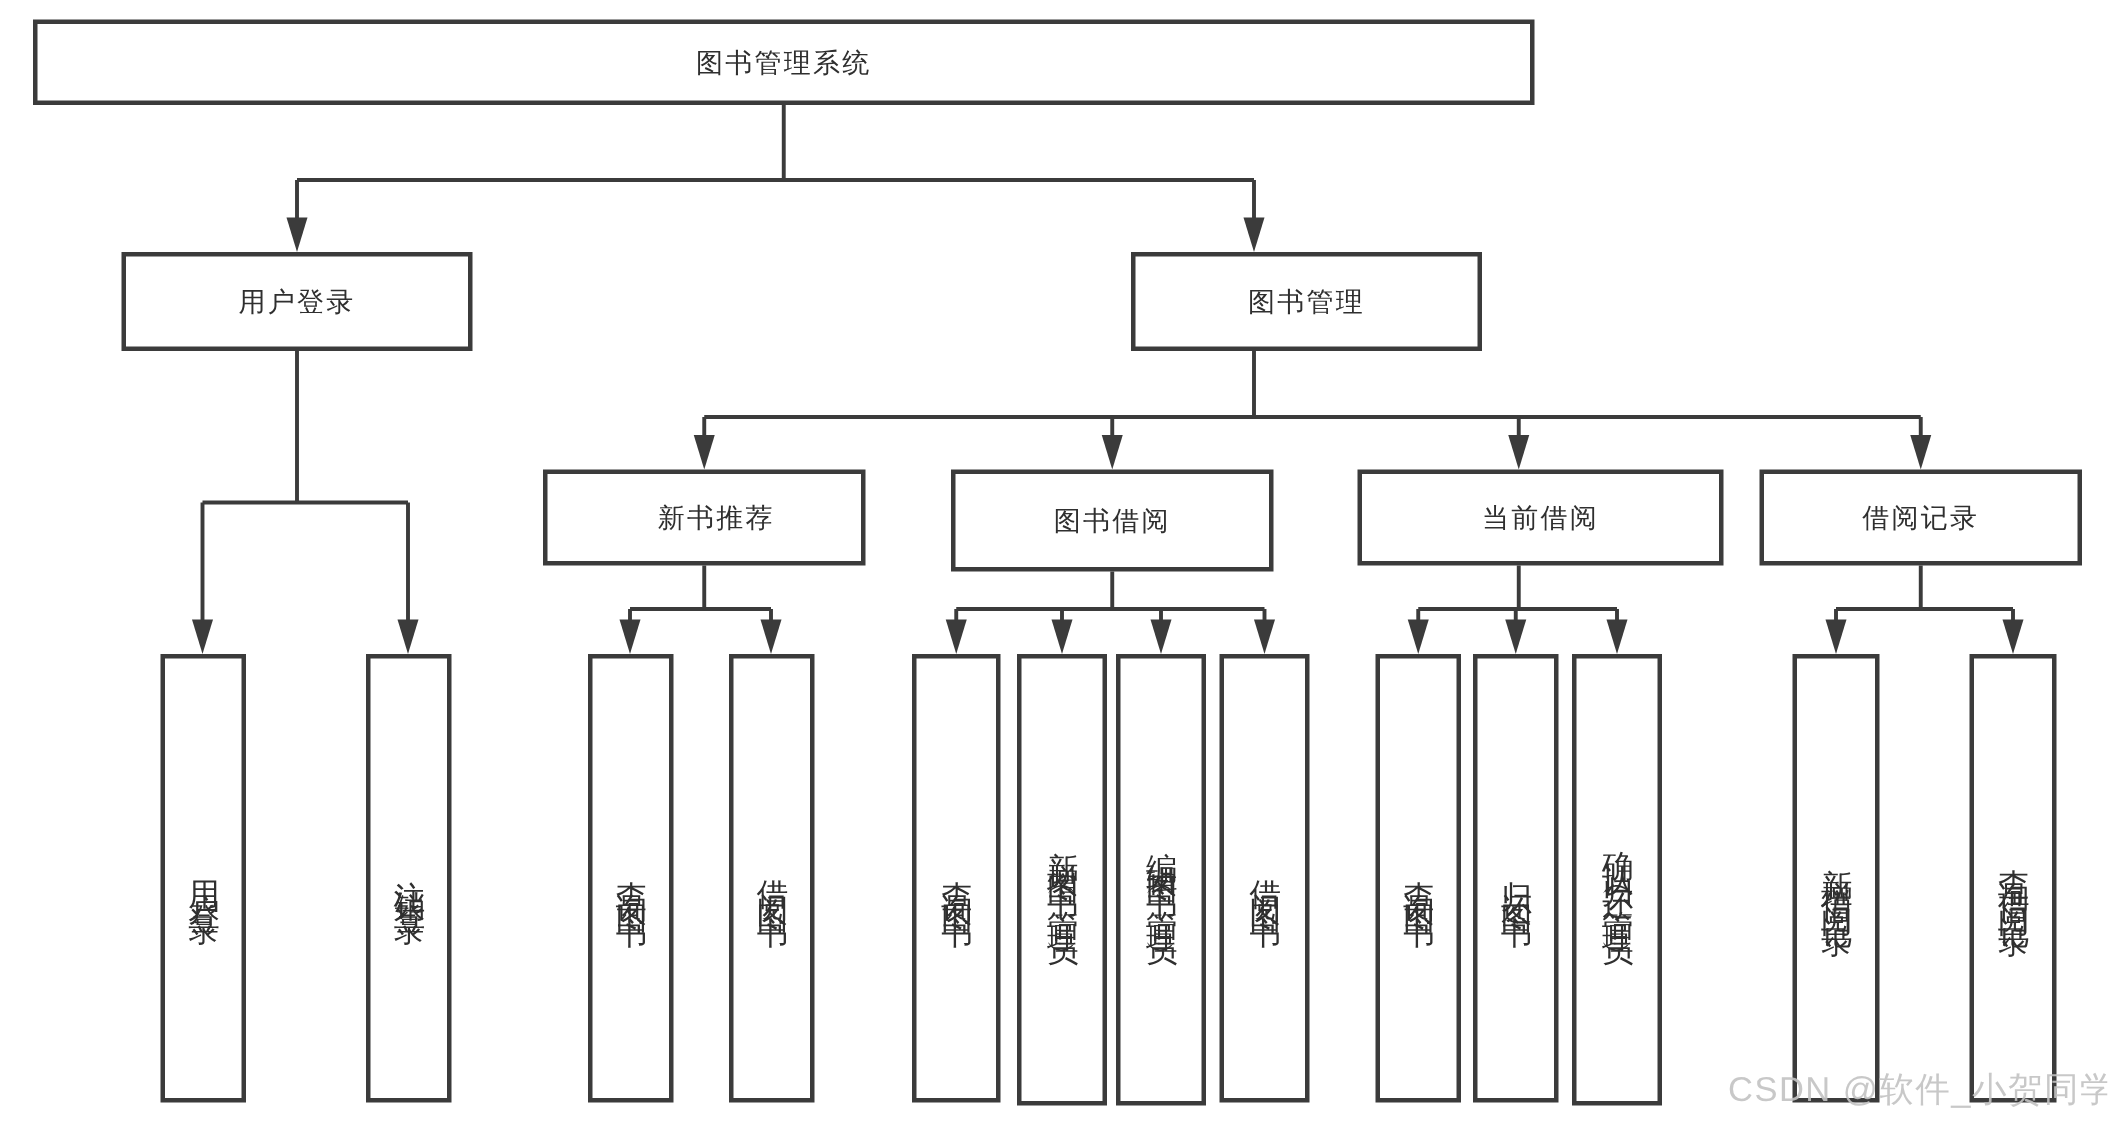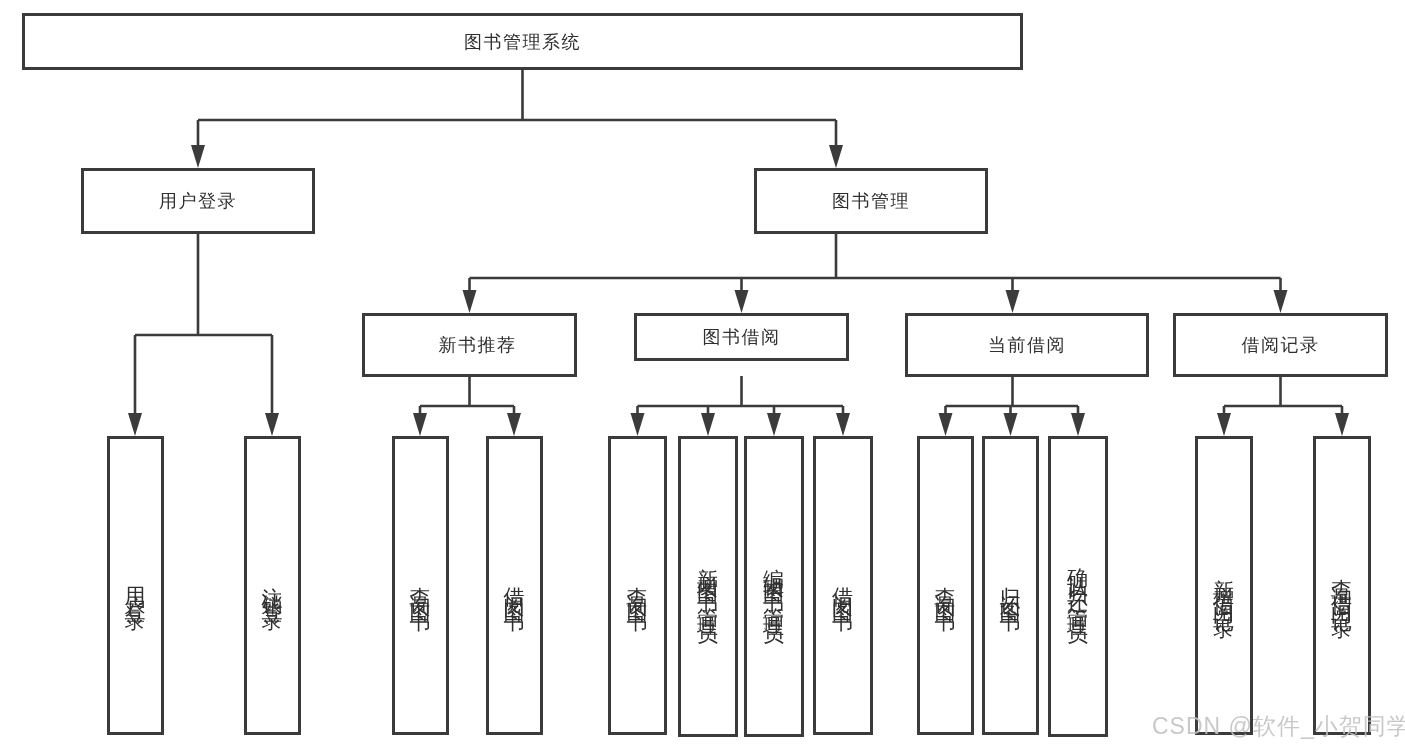--- a/index.html
+++ b/index.html
@@ -84,21 +84,21 @@
       <path d="M1335 413 L1349 413 L1342 436 Z"></path>
     </g>
   </svg>
 
   <div class="box h" style="left:22px;top:13px;width:1001px;height:57px;">图书管理系统</div>
 
   <div class="box h" style="left:81px;top:168px;width:234px;height:66px;">用户登录</div>
   <div class="box h" style="left:719px;top:168px;width:234px;height:66px;margin-left:35px;">图书管理</div>
 
   <div class="box h" style="left:362px;top:313px;width:215px;height:64px;padding-left:16px;">新书推荐</div>
-  <div class="box h" style="left:634px;top:313px;width:215px;height:48px;">图书借阅</div>
+  <div class="box h" style="left:634px;top:313px;width:215px;height:68px;">图书借阅</div>
   <div class="box h" style="left:905px;top:313px;width:244px;height:64px;">当前借阅</div>
   <div class="box h" style="left:1173px;top:313px;width:215px;height:64px;">借阅记录</div>
 
   <div class="box v" style="left:107px;top:436px;width:57px;height:299px;">用户登录</div>
   <div class="box v" style="left:244px;top:436px;width:57px;height:299px;">注销登录</div>
 
   <div class="box v" style="left:392px;top:436px;width:57px;height:299px;">查询图书</div>
   <div class="box v" style="left:486px;top:436px;width:57px;height:299px;">借阅图书</div>
 
   <div class="box v" style="left:608px;top:436px;width:59px;height:299px;">查询图书</div>

